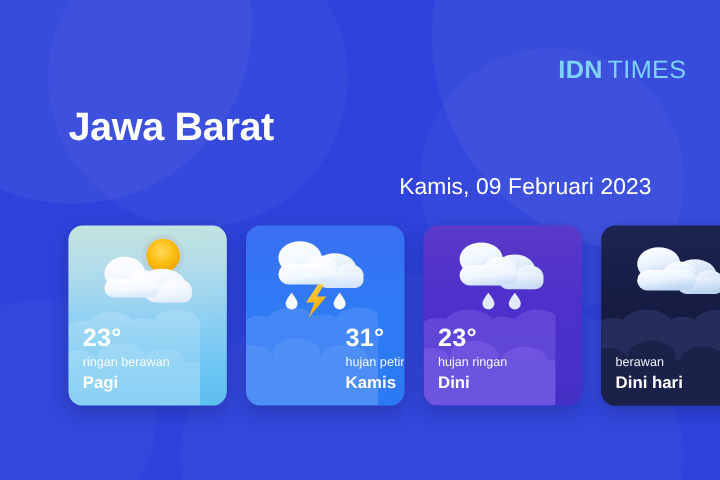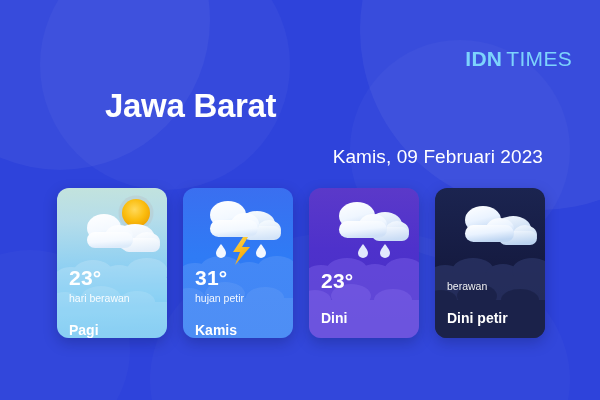--- a/index.html
+++ b/index.html
@@ -31,59 +31,59 @@
     font-size:21px; letter-spacing:0.3px; color:#7dd3fc;
     line-height:1;
   }
   .logo .idn   { font-weight:bold; }
   .logo .times { font-weight:400; margin-left:4px; }
 
   
   .page-title {
     position:absolute; left:57px; top:88px;
     font-size:33px; font-weight:bold; color:#ffffff;
-    letter-spacing:-0.3px; line-height:1.1;margin-left:48px;
+    letter-spacing:-0.3px; line-height:1.1;
   }
   .date-line {
     position:absolute; right:57px; top:146px;
     font-size:19px; font-weight:400; color:#ffffff;
     letter-spacing:0.1px;
   }
 
   
   .cards {
     position:absolute; left:57px; top:188px;
     display:flex; gap:16px;
   }
   .card {
-    width:110px; height:150px;
+    width:132px; height:150px;
     border-radius:12px;
     position:relative;
     overflow:hidden;
     box-shadow:0 5px 14px rgba(10,14,60,0.26);
-    display:flex; flex-direction:column;
+    display:flex; 
   }
   .card-art { position:relative; height:78px; flex:none; }
   .card-info {
     position:relative;
     padding:0 0 11px 12px;
     margin-top:auto;
     z-index:3;
   }
   .temp {
     font-size:21px; font-weight:bold; color:#ffffff;
     line-height:1.12; letter-spacing:0.2px;
   }
   .cond {
     font-size:10.5px; font-weight:400; color:rgba(255,255,255,0.93);
     line-height:1.35; margin-top:1px;
   }
   .period {
     font-size:14px; font-weight:bold; color:#ffffff;
-    line-height:1.3; margin-top:16px;
+    line-height:1.3; margin-top:0;
   }
 
   
   .card-morning { background:linear-gradient(178deg,#c3e3dd 0%,#b5ddea 22%,#8fd0f2 52%,#6ec6f2 78%,#5cbdf0 100%); }
   .card-noon    { background:linear-gradient(180deg,#3a6ff0 0%,#2f7bf5 45%,#2b79f4 100%);justify-content:space-between; }
   .card-night   { background:linear-gradient(180deg,#5b39c9 0%,#4e31cb 40%,#4430c6 100%); }
   .card-dawn    { background:linear-gradient(180deg,#1b2450 0%,#161c43 45%,#101232 100%); }
 
   
   .silhouette { position:absolute; left:0; right:0; bottom:0; height:86px; z-index:1; }
@@ -161,21 +161,21 @@
       <g fill="#FFFFFF" opacity="0.12">
         <ellipse cx="8" cy="50" rx="16" ry="10"></ellipse>
         <ellipse cx="44" cy="46" rx="20" ry="12"></ellipse>
         <ellipse cx="80" cy="50" rx="18" ry="11"></ellipse>
         <rect x="0" y="50" width="110" height="36"></rect>
       </g>
     </svg>
 
     <div class="card-info">
       <div class="temp">23°</div>
-      <div class="cond">hari berawan</div>
+      <div class="cond">ringan berawan</div>
       <div class="period">Pagi</div>
     </div>
   </div>
 
   <div class="card card-noon">
     <div class="card-art">
       <svg class="wicon wicon-noon" viewBox="0 0 84 74">
         <defs>
           <linearGradient id="cl2" x1="0" y1="0" x2="0.3" y2="1">
             <stop offset="0%" stop-color="#FFFFFF"></stop>
@@ -270,20 +270,21 @@
       <g fill="#8E77F0" opacity="0.30">
         <ellipse cx="6" cy="48" rx="16" ry="10"></ellipse>
         <ellipse cx="42" cy="44" rx="20" ry="12"></ellipse>
         <ellipse cx="84" cy="48" rx="19" ry="11"></ellipse>
         <rect x="0" y="48" width="110" height="38"></rect>
       </g>
     </svg>
 
     <div class="card-info">
       <div class="temp">23°</div>
+      <div class="cond">hujan ringan</div>
       <div class="period">Dini</div>
     </div>
   </div>
 
   <div class="card card-dawn">
     <div class="card-art">
       <svg class="wicon wicon-dawn" viewBox="0 0 86 66">
         <defs>
           <linearGradient id="cl4" x1="0" y1="0" x2="0.35" y2="1">
             <stop offset="0%" stop-color="#FFFFFF"></stop>
@@ -319,17 +320,17 @@
       <g fill="#1B2248" opacity="0.85">
         <ellipse cx="6" cy="48" rx="16" ry="10"></ellipse>
         <ellipse cx="42" cy="44" rx="20" ry="12"></ellipse>
         <ellipse cx="85" cy="48" rx="19" ry="11"></ellipse>
         <rect x="0" y="48" width="110" height="38"></rect>
       </g>
     </svg>
 
     <div class="card-info">
       <div class="cond">berawan</div>
-      <div class="period">Dini petir</div>
+      <div class="period">Dini hari</div>
     </div>
   </div>
 
 </div>
 
 </body></html>

